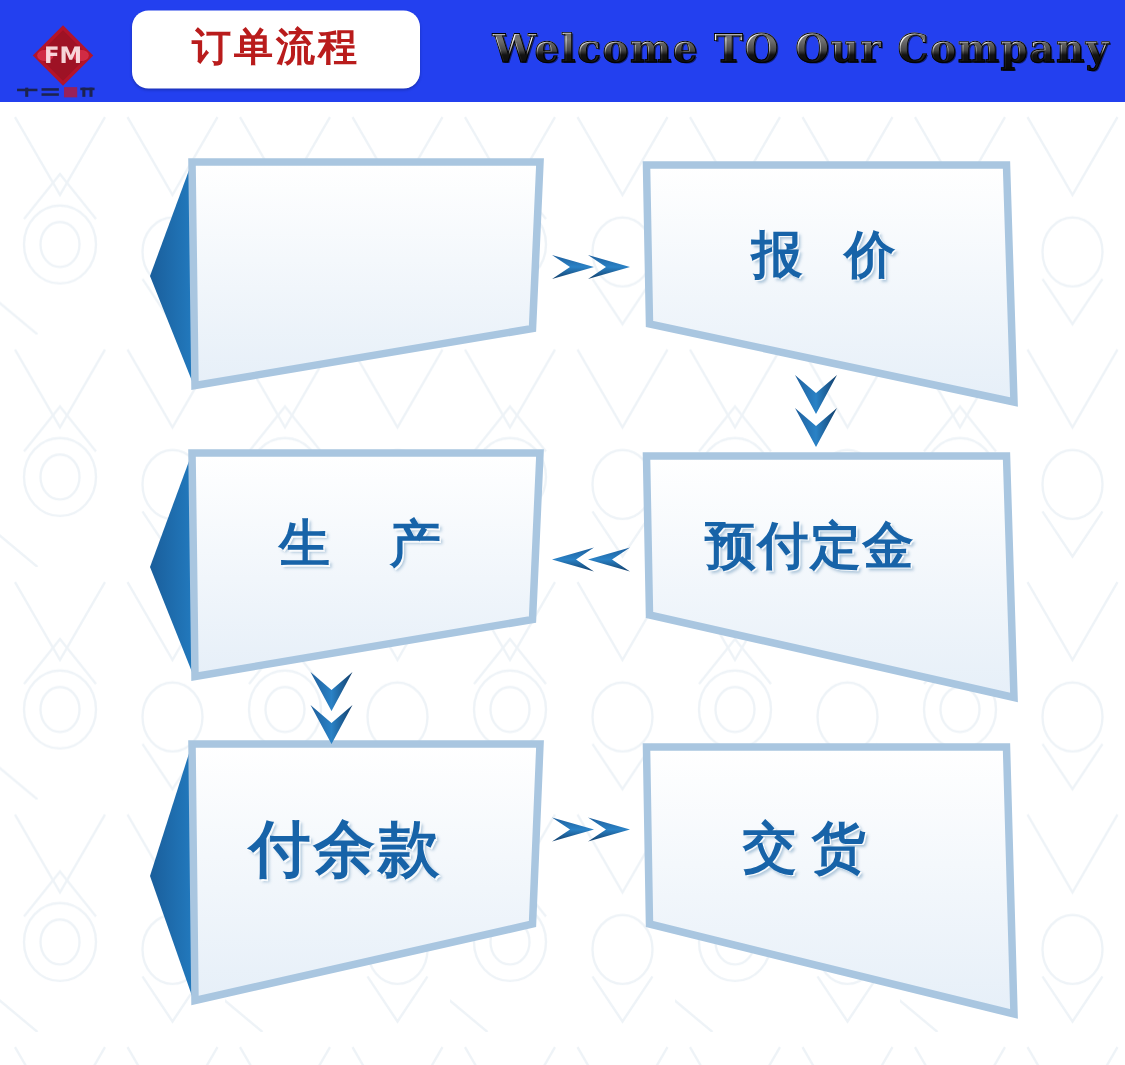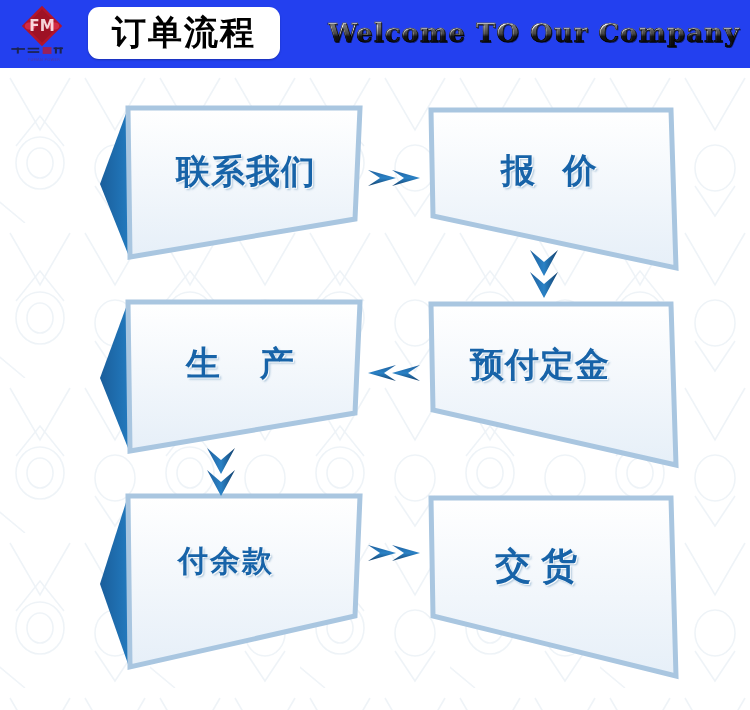--- a/index.html
+++ b/index.html
@@ -12,21 +12,21 @@
   }
   #page{position:relative;width:750px;height:710px;overflow:hidden;background:#fff;}
 
   
   .header{
     position:absolute;left:0;top:0;width:750px;height:68px;
     background:#2340ef;
     overflow:hidden;
   }
   .logo{
-    position:absolute;left:4px;top:2px;width:78px;height:64px;
+    position:absolute;left:4px;top:13px;width:78px;height:64px;
   }
   .logo-diamond{
     position:absolute;left:17px;top:3px;width:42px;height:42px;
   }
   .logo-sub{
     position:absolute;left:6px;top:44px;width:68px;height:9px;
     opacity:.75;
   }
   .logo-sub2{
     position:absolute;left:6px;top:54px;width:68px;height:7px;
@@ -35,21 +35,21 @@
 
   .title-box{
     position:absolute;left:88px;top:7px;width:192px;height:52px;
     background:#ffffff;
     border-radius:11px;
     box-shadow:0 1px 2px rgba(0,0,0,.25);
     display:flex;align-items:center;justify-content:center;
   }
   .title-text{
     font-family:"DejaVu Sans","Liberation Sans",sans-serif;
-    font-size:34px;font-weight:bold;color:#000000;
+    font-size:26px;font-weight:bold;color:#b91c1c;
     letter-spacing:2px;
     line-height:1;
     transform:translateY(-1px);
   }
 
   .welcome{
     position:absolute;right:10px;top:18px;
     font-family:"DejaVu Serif","Liberation Serif",serif;
     font-size:26px;font-weight:bold;
     letter-spacing:1px;
@@ -152,21 +152,20 @@
             <stop offset="100%" stop-color="#e6eff8"></stop>
           </linearGradient>
           <linearGradient id="gEdge1" x1="0" y1="0" x2="1" y2="0">
             <stop offset="0%" stop-color="#1a5e9b"></stop>
             <stop offset="100%" stop-color="#2279bd"></stop>
           </linearGradient>
         </defs>
         <polygon points="30,2 30,148 2,78" fill="url(#gEdge1)"></polygon>
         <polygon points="30,2 262,2 257,113 32,151" fill="url(#gFill1)" stroke="#a9c6e0" stroke-width="5"></polygon>
       </svg>
-      <span class="box-label" style="left:78px;top:48px;font-size:34px;letter-spacing:1px;">联系我们</span>
     </div>
 
     <div class="box" style="left:98px;top:232px;">
       <svg width="268" height="180" viewBox="0 0 268 180">
         <defs>
           <linearGradient id="gFill3" x1="0" y1="0" x2="0" y2="1">
             <stop offset="0%" stop-color="#ffffff"></stop>
             <stop offset="100%" stop-color="#e6eff8"></stop>
           </linearGradient>
           <linearGradient id="gEdge3" x1="0" y1="0" x2="1" y2="0">
@@ -214,21 +213,21 @@
             <stop offset="100%" stop-color="#e6eff8"></stop>
           </linearGradient>
           <linearGradient id="gEdge5" x1="0" y1="0" x2="1" y2="0">
             <stop offset="0%" stop-color="#1a5e9b"></stop>
             <stop offset="100%" stop-color="#2279bd"></stop>
           </linearGradient>
         </defs>
         <polygon points="30,2 30,170 2,90" fill="url(#gEdge5)"></polygon>
         <polygon points="30,2 262,2 257,122 32,173" fill="url(#gFill5)" stroke="#a9c6e0" stroke-width="5"></polygon>
       </svg>
-      <span class="box-label" style="left:80px;top:52px;font-size:30px;letter-spacing:2px;">付余款</span>
+      <span class="box-label" style="left:68px;top:52px;font-size:41px;letter-spacing:2px;">付余款</span>
     </div>
 
     <div class="box" style="left:428px;top:428px;">
       <svg width="252" height="195" viewBox="0 0 252 195">
         <defs>
           <linearGradient id="gFill6" x1="0" y1="0" x2="0" y2="1">
             <stop offset="0%" stop-color="#ffffff"></stop>
             <stop offset="100%" stop-color="#e6eff8"></stop>
           </linearGradient>
         </defs>

